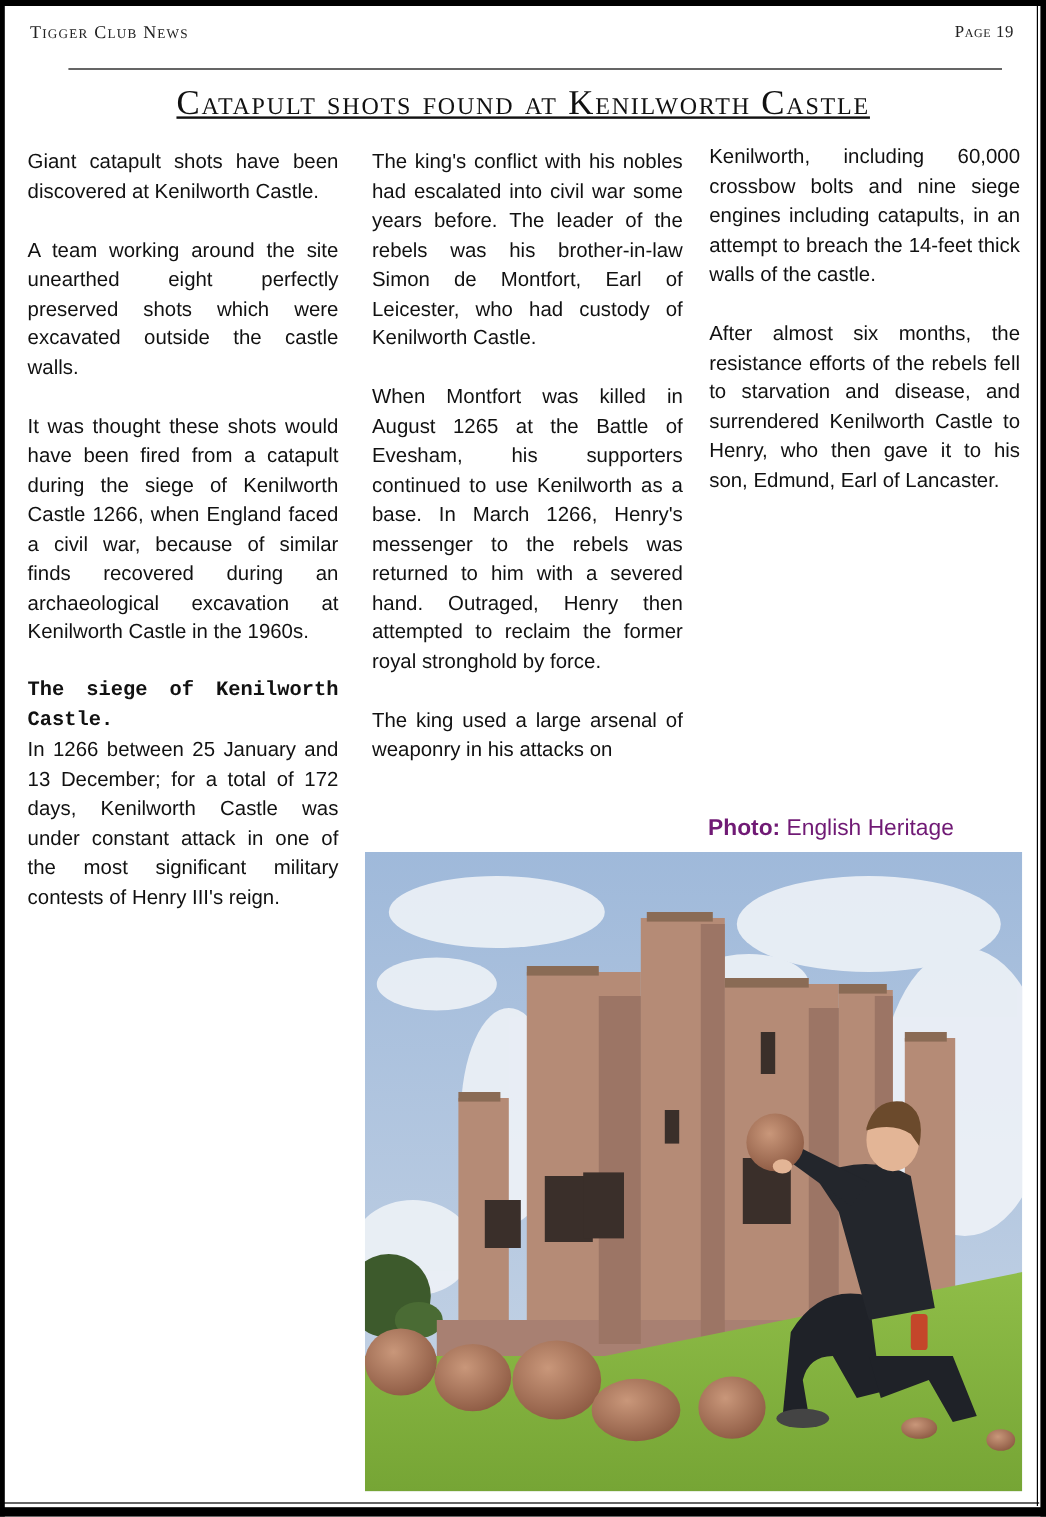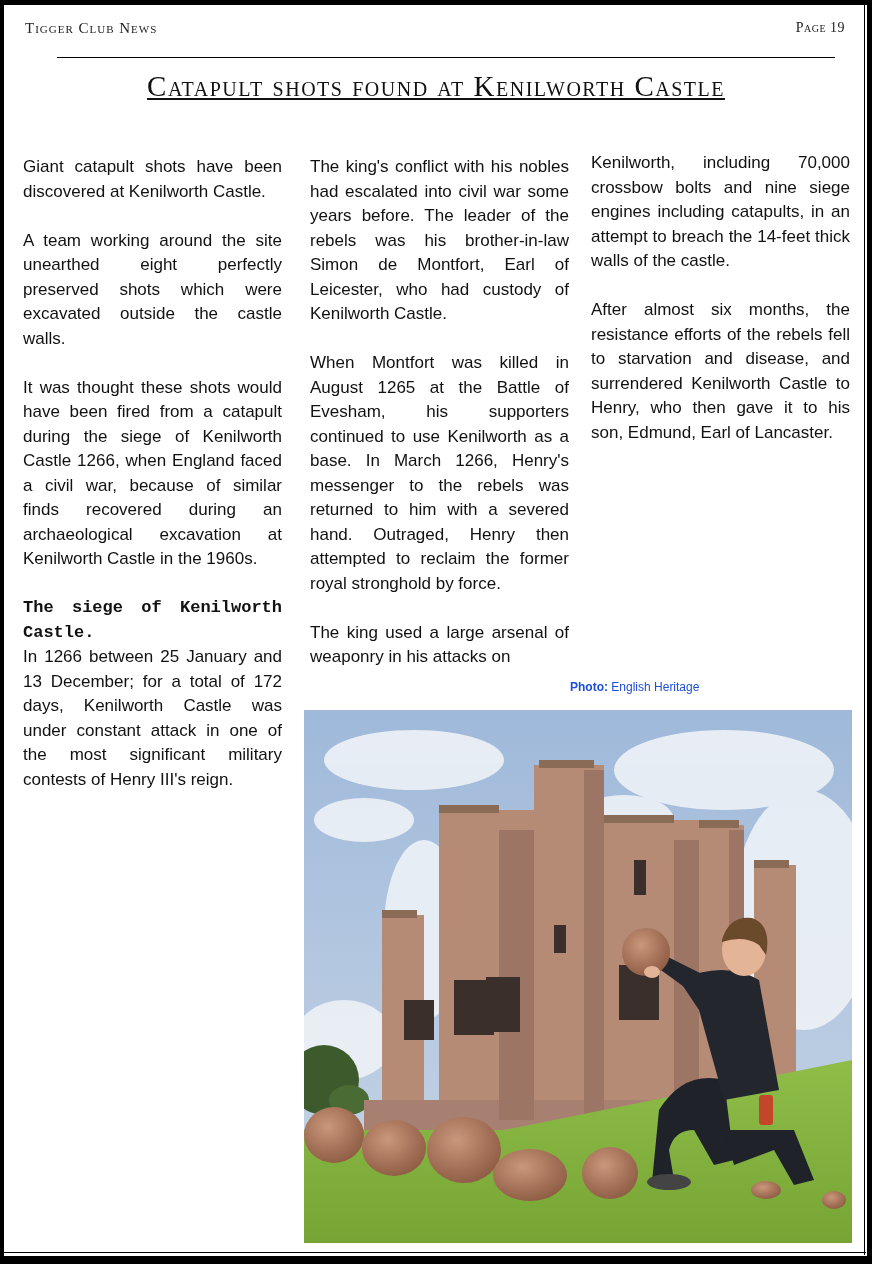--- a/index.html
+++ b/index.html
@@ -15,27 +15,27 @@
   .hdr-left { position:absolute; left:25px; top:20px; font-family:"Liberation Serif", serif;
               font-variant:small-caps; font-size:15px; letter-spacing:1px; color:#222; }
   .hdr-right { position:absolute; right:27px; top:20px; font-family:"Liberation Serif", serif;
                font-variant:small-caps; font-size:14px; letter-spacing:0.5px; color:#222; }
   .hdr-rule { position:absolute; left:57px; top:57px; width:778px; height:1px; background:#000; }
 
   .title { position:absolute; left:0; width:872px; top:70px; text-align:center;
            font-family:"Liberation Serif", serif; font-variant:small-caps; font-size:29px;
            letter-spacing:1.5px; color:#111; }
 
-  .col { position:absolute; font-size:17px; line-height:24.5px; text-align:justify;margin-top:32px; }
+  .col { position:absolute; font-size:17px; line-height:24.5px; text-align:justify; }
   .col p { margin:0 0 24.5px 0; }
   .col1 { left:23px; top:123px; width:259px; }
   .col2 { left:310px; top:123px; width:259px; }
   .col3 { left:591px; top:119px; width:259px; }
   .bold { font-weight:bold;font-family:Liberation Mono, monospace; }
-  .caption { position:absolute; left:570px; top:680px; font-size:12px; color:#1d4ed8; }
+  .caption { position:absolute; left:590px; top:680px; font-size:19px; color:#701a75; }
   .caption b { font-weight:bold; }
 
   .photo { position:absolute; left:304px; top:710px; width:548px; height:533px; overflow:hidden; }
   .photo svg { display:block; }
 </style>
 </head>
 <body>
 
 <div class="frame-top"></div>
 <div class="frame-left"></div>
@@ -60,21 +60,21 @@
   </div>
 </div>
 
 <div class="col col2">
   <p>The king's conflict with his nobles had escalated into civil war some years before. The leader of the rebels was his brother-in-law Simon de Montfort, Earl of Leicester, who had custody of Kenilworth Castle.</p>
   <p>When Montfort was killed in August 1265 at the Battle of Evesham, his supporters continued to use Kenilworth as a base. In March 1266, Henry's messenger to the rebels was returned to him with a severed hand. Outraged, Henry then attempted to reclaim the former royal stronghold by force.</p>
   <p>The king used a large arsenal of weaponry in his attacks on</p>
 </div>
 
 <div class="col col3">
-  <p>Kenilworth, including 70,000 crossbow bolts and nine siege engines including catapults, in an attempt to breach the 14-feet thick walls of the castle.</p>
+  <p>Kenilworth, including 60,000 crossbow bolts and nine siege engines including catapults, in an attempt to breach the 14-feet thick walls of the castle.</p>
   <p>After almost six months, the resistance efforts of the rebels fell to starvation and disease, and surrendered Kenilworth Castle to Henry, who then gave it to his son, Edmund, Earl of Lancaster.</p>
 </div>
 
 <div class="caption">
   <b>Photo:</b>
   <span>English Heritage</span>
 </div>
 
 <div class="photo" title="Man kneeling on grass holding a stone catapult shot in front of Kenilworth Castle ruins, with several stone spheres on the lawn">
   <svg width="548" height="533" viewBox="0 0 548 533" xmlns="http://www.w3.org/2000/svg">

